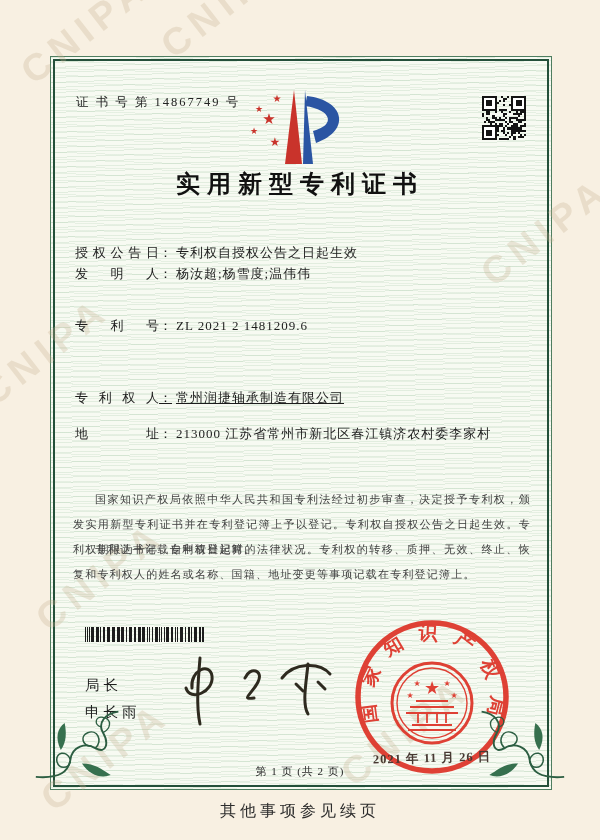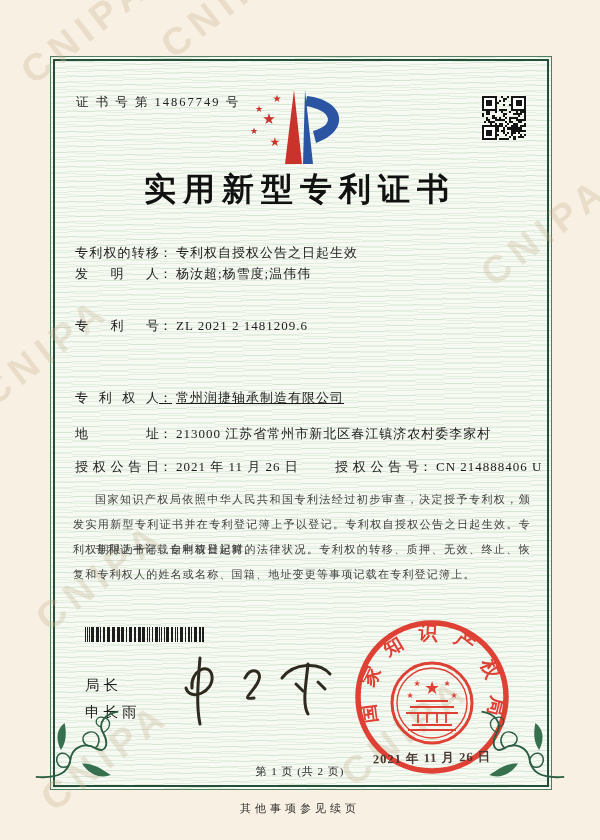--- a/index.html
+++ b/index.html
@@ -14,41 +14,41 @@
       border:1px solid #4e7d5f;background-color:#f7faf2;z-index:1;
       background-image:
         repeating-linear-gradient(178deg, rgba(140,185,145,0.20) 0 1px, rgba(0,0,0,0) 1px 5px),
         repeating-linear-gradient(182deg, rgba(140,185,145,0.16) 0 1px, rgba(0,0,0,0) 1px 7px);}
   .panel-bg::after{content:"";position:absolute;inset:2px;border:2px solid #24503a;}
   .corner{position:absolute;width:96px;height:96px;z-index:4;pointer-events:none;}
   .content{position:absolute;inset:0;z-index:3;}
   .cert-no{position:absolute;left:76px;top:94px;font-size:12.5px;letter-spacing:2px;color:#222;}
   .logo{position:absolute;left:250px;top:86px;}
   .qr{position:absolute;left:482px;top:96px;width:44px;height:44px;}
-  .title{position:absolute;left:0;top:168px;width:100%;text-align:center;font-size:32px;
+  .title{position:absolute;left:0;top:168px;width:100%;text-align:center;font-size:24px;
          font-weight:bold;letter-spacing:7px;color:#111;}
   .frow{position:absolute;left:75px;font-size:13px;white-space:nowrap;}
   .flabel{display:inline-block;width:84px;text-align:justify;text-align-last:justify;vertical-align:top;}
   .fcolon{margin-right:4px;}
   .fvalue{letter-spacing:1px;}
   .fright{position:absolute;left:260px;top:0;}
   .para{position:absolute;left:73px;width:458px;margin:0;font-size:11px;line-height:25px;
         letter-spacing:1.2px;text-indent:2em;text-align:justify;color:#404040;}
   .barcode{position:absolute;left:85px;top:627px;width:160px;height:15px;display:flex;align-items:stretch;}
   .barcode div{background:#1d1d1d;}
   .director{position:absolute;left:85px;top:676px;font-size:14.5px;letter-spacing:4px;color:#1f1f1f;}
   .director div{margin-bottom:8px;}
   .signature{position:absolute;left:150px;top:648px;}
   .seal{position:absolute;left:347px;top:612px;width:170px;height:170px;mix-blend-mode:multiply;opacity:.93;}
   .seal-date{position:absolute;left:50%;top:138px;transform:translateX(-50%) rotate(-1.5deg);
              width:150px;text-align:center;font-size:12.5px;font-weight:bold;letter-spacing:1px;
              color:#3a2a23;white-space:nowrap;}
   .page-info{position:absolute;left:0;top:764px;width:100%;text-align:center;font-size:11px;
              letter-spacing:1px;color:#2a2a2a;}
-  .footer-note{position:absolute;left:0;top:801px;width:100%;text-align:center;font-size:11px;
+  .footer-note{position:absolute;left:0;top:801px;width:100%;text-align:center;font-size:16px;
              letter-spacing:4px;color:#2d2d2d;}
 </style>
 </head>
 <body>
 
 <div class="page">
 
   <div class="panel-bg"></div>
 
   <div class="wm" style="left:10px;top:8px;">CNIPA</div>
@@ -232,39 +232,33 @@
           <rect x="16" y="2" width="3" height="3" fill="#141414"></rect>
           <rect x="0" y="14" width="7" height="7"></rect>
           <rect x="1" y="15" width="5" height="5" fill="#fff"></rect>
           <rect x="2" y="16" width="3" height="3" fill="#141414"></rect>
         </g>
       </svg>
 
     <div class="title">实用新型专利证书</div>
 
     <div class="frow" style="top:244px;">
-      <span class="flabel">专利权的转移</span><span class="fcolon">：</span><span class="fvalue">专利权自授权公告之日起生效</span>
+      <span class="flabel">授权公告日</span><span class="fcolon">：</span><span class="fvalue">专利权自授权公告之日起生效</span>
     </div>
     <div class="frow" style="top:265px;">
       <span class="flabel">发明人</span><span class="fcolon">：</span><span class="fvalue">杨汝超;杨雪度;温伟伟</span>
     </div>
     <div class="frow" style="top:317px;">
       <span class="flabel">专利号</span><span class="fcolon">：</span><span class="fvalue">ZL 2021 2 1481209.6</span>
     </div>
     <div class="frow" style="top:389px;text-decoration:underline;">
       <span class="flabel">专利权人</span><span class="fcolon">：</span><span class="fvalue">常州润捷轴承制造有限公司</span>
     </div>
     <div class="frow" style="top:425px;">
       <span class="flabel">地址</span><span class="fcolon">：</span><span class="fvalue">213000 江苏省常州市新北区春江镇济农村委李家村</span>
-    </div>
-    <div class="frow" style="top:458px;">
-      <span class="flabel">授权公告日</span><span class="fcolon">：</span><span class="fvalue">2021 年 11 月 26 日</span>
-      <span class="fright">
-        <span class="flabel">授权公告号</span><span class="fcolon">：</span><span class="fvalue">CN 214888406 U</span>
-      </span>
     </div>
 
     <p class="para" style="top:487px;">国家知识产权局依照中华人民共和国专利法经过初步审查，决定授予专利权，颁发实用新型专利证书并在专利登记簿上予以登记。专利权自授权公告之日起生效。专利权期限为十年，自申请日起算。</p>
     <p class="para" style="top:537px;">专利证书记载专利权登记时的法律状况。专利权的转移、质押、无效、终止、恢复和专利权人的姓名或名称、国籍、地址变更等事项记载在专利登记簿上。</p>
 
     <div class="barcode">
         <div style="width:1px;margin-right:1px;"></div>
         <div style="width:1px;margin-right:1px;"></div>
         <div style="width:1px;margin-right:1px;"></div>
         <div style="width:3px;margin-right:2px;"></div>

